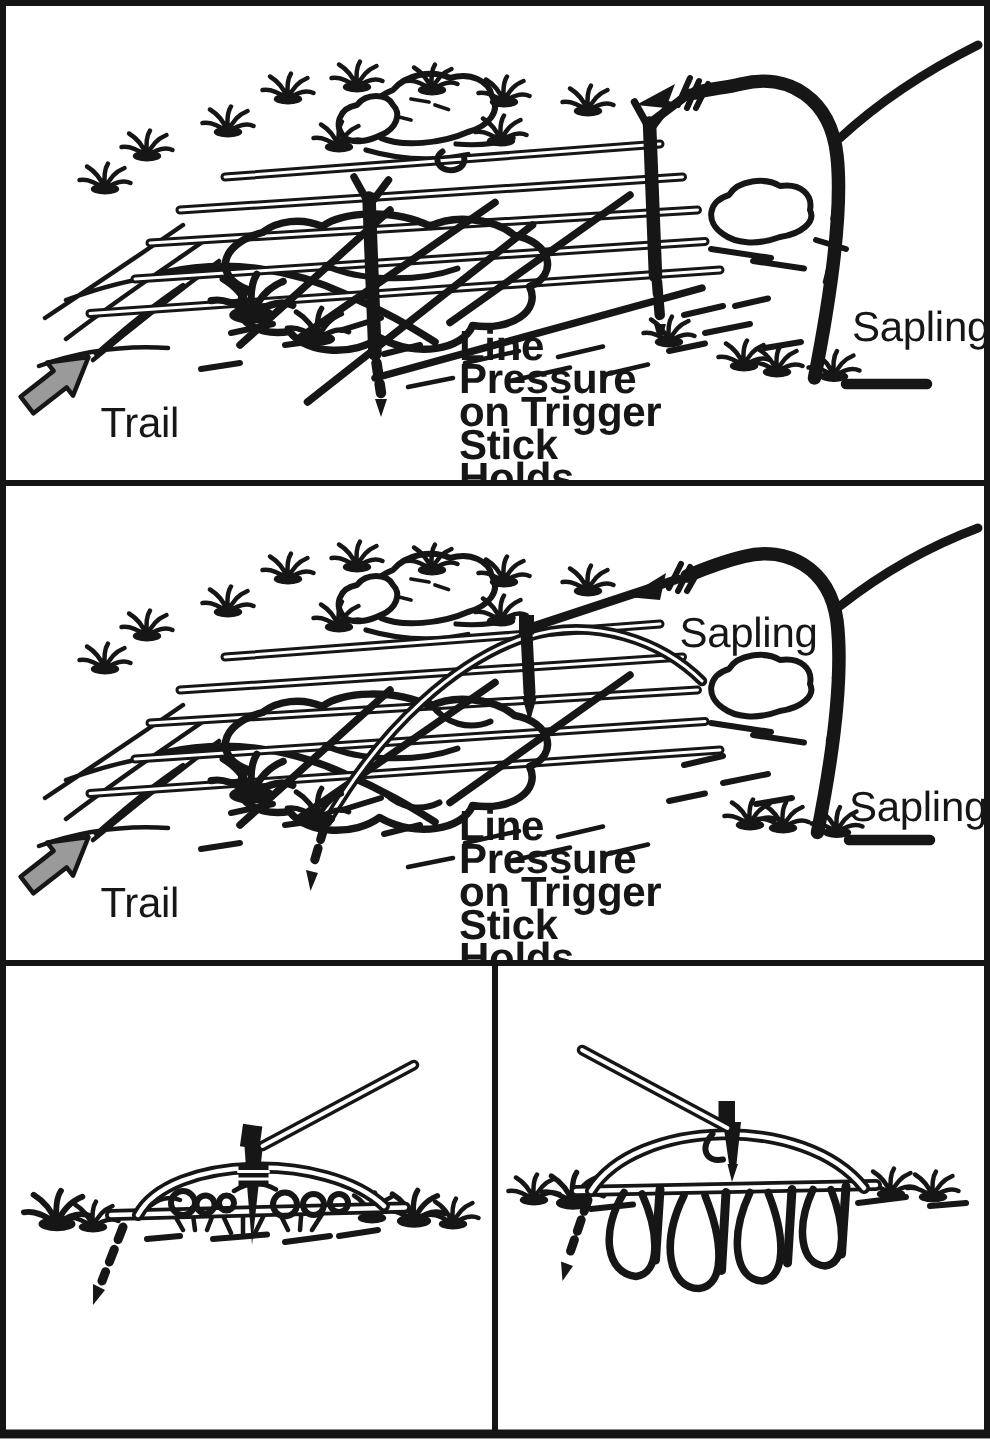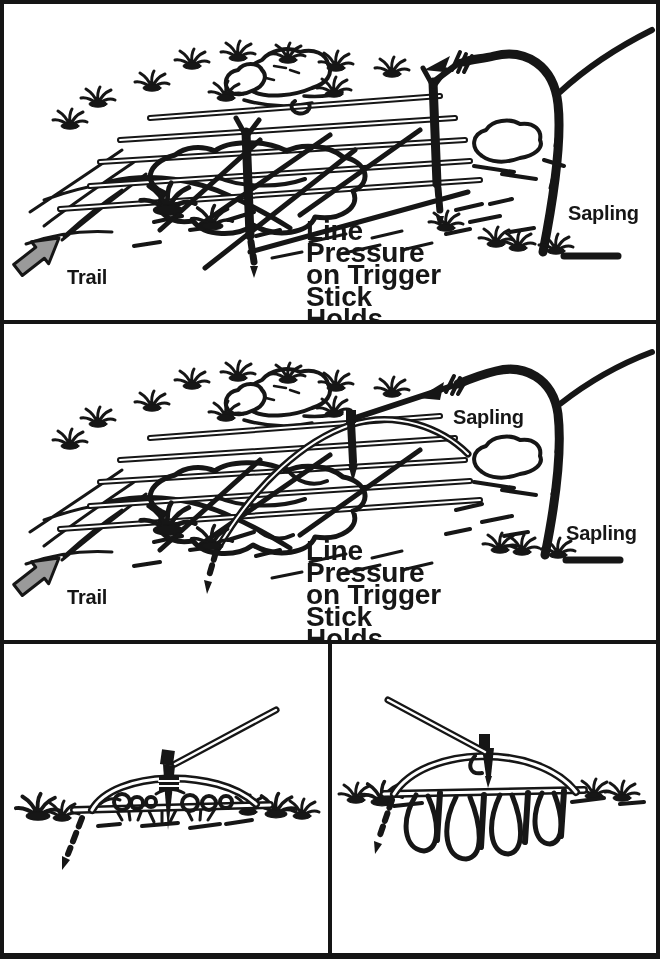--- a/index.html
+++ b/index.html
@@ -5,21 +5,21 @@
   :root{ --ink:#161616; --paper:#ffffff; --arrow:#9a9a9a; --frame:#151515; }
   html,body{margin:0;padding:0;background:#fff;}
   #figure{position:relative;width:660px;height:959px;background:var(--frame);
           font-family:"Liberation Sans","DejaVu Sans",sans-serif;color:var(--ink);}
   .panel{position:absolute;background:var(--paper);overflow:hidden;}
   #panel1{left:4px;top:4px;width:652px;height:316px;}
   #panel2{left:4px;top:324px;width:652px;height:316px;}
   #panel3{left:4px;top:644px;width:324px;height:309px;}
   #panel4{left:332px;top:644px;width:324px;height:309px;}
   .panel svg{position:absolute;left:0;top:0;color:var(--ink);}
-  .lbl{position:absolute;font-weight:bold;font-size:20px;letter-spacing:-0.2px;
+  .lbl{position:absolute;font-weight:normal;font-size:28px;letter-spacing:-0.2px;
        color:var(--ink);white-space:nowrap;}
   .caption{position:absolute;font-weight:bold;font-size:28px;line-height:22px;
        letter-spacing:-0.2px;color:var(--ink);white-space:pre-line;width:180px;}
   .ink{stroke:currentColor;fill:none;stroke-linecap:round;stroke-linejoin:round;}
 </style>
 </head>
 <body>
 
 <svg width="0" height="0" style="position:absolute" aria-hidden="true">
   <defs>

